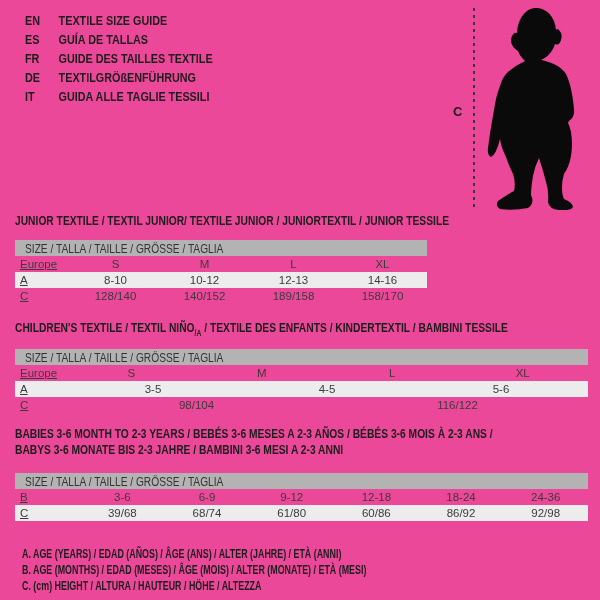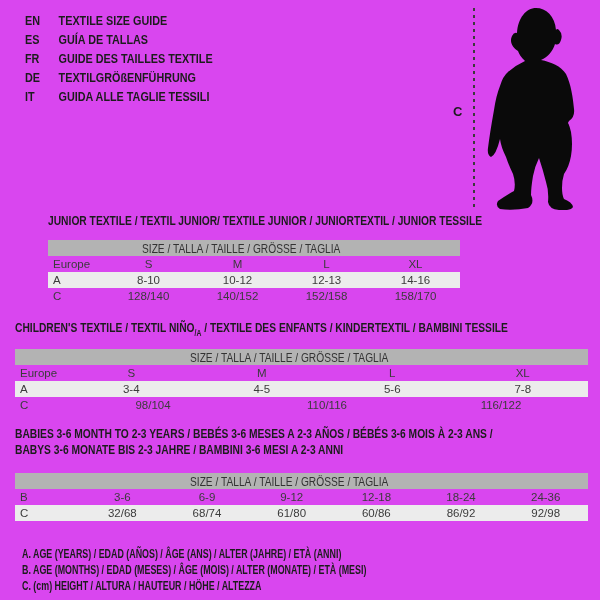--- a/index.html
+++ b/index.html
@@ -1,46 +1,46 @@
 <!DOCTYPE html>
 <html style="--bar: #b3b3b3; --stripe: #ececec; --text: #3b3b3b; --title: #1c1c1c; --sil: #0a0a0a;"><head>
 <meta charset="utf-8">
 <style>
   html,body{margin:0;padding:0;background:#fff;}
-  .page{position:relative;width:600px;height:600px;background:#d946ef;overflow:hidden;
+  .page{position:relative;width:600px;height:600px;background:#ec4899;overflow:hidden;
         font-family:"Liberation Sans",sans-serif;color:var(--text,#3b3b3b);}
 
   
   .lang-block{position:absolute;left:25px;top:11px;}
   .lang-row{display:flex;height:19px;line-height:19px;font-weight:bold;font-size:13.5px;
             color:var(--title,#1c1c1c);transform:scaleX(0.8);transform-origin:0 0;white-space:nowrap;}
   .lang-code{width:42px;}
 
   
   .dash-line{position:absolute;left:473px;top:8px;width:2px;height:201px;
              background:repeating-linear-gradient(to bottom,#3a3a3a 0 3px,transparent 3px 7px);}
   .measure-label{position:absolute;left:453px;top:104px;font-weight:bold;font-size:13px;color:var(--title,#1c1c1c);}
   .silhouette{position:absolute;left:483px;top:6px;}
 
   
   .sec{position:absolute;left:15px;height:110px;}
-  .sec0{top:213px;width:412px;margin-left:33px;}
+  .sec0{top:213px;width:412px;}
   .sec1{top:320px;width:573px;}
   .sec2{top:426px;width:573px;}
   .ttl{position:absolute;left:0;top:0;font-weight:bold;font-size:13.5px;line-height:16px;
        color:var(--title,#1c1c1c);white-space:nowrap;transform:scaleX(0.76);transform-origin:0 0;}
   .ttl sub{font-size:9px;}
   .grid{position:absolute;left:0;right:0;}
   .sec0 .grid{top:27px;} .sec1 .grid{top:29px;} .sec2 .grid{top:47px;}
-  .bar{height:16px;line-height:16px;background:var(--bar,#b3b3b3);padding-left:10px;text-align:center;}
+  .bar{height:16px;line-height:16px;background:var(--bar,#b3b3b3);padding-left:10px;}
   .bar .cond{display:inline-block;transform:scaleX(0.85);transform-origin:0 50%;
              font-size:12px;color:#333;white-space:nowrap;}
   .trow{display:flex;height:16px;line-height:16px;font-size:11.5px;color:var(--text,#3b3b3b);}
   .trow.striped{background:var(--stripe,#ececec);}
-  .tlabel{padding-left:5px;box-sizing:border-box;}
+  .tlabel{padding-left:5px;box-sizing:border-box;text-decoration:underline;}
   .sec0 .tlabel{width:56px;} .sec1 .tlabel{width:51px;} .sec2 .tlabel{width:65px;}
   .tcell{flex:1;text-align:center;}
 
   
   .fnotes{position:absolute;left:22px;top:536px;margin-top:10px;}
   .fnote{height:16px;line-height:16px;font-weight:bold;font-size:12px;color:var(--title,#1c1c1c);
          white-space:nowrap;transform:scaleX(0.74);transform-origin:0 0;}
 </style>
 </head>
 <body>
@@ -104,21 +104,21 @@
             <span class="tlabel">A</span>
             <span class="tcell">8-10</span>
             <span class="tcell">10-12</span>
             <span class="tcell">12-13</span>
             <span class="tcell">14-16</span>
           </div>
           <div class="trow">
             <span class="tlabel">C</span>
             <span class="tcell">128/140</span>
             <span class="tcell">140/152</span>
-            <span class="tcell">152/158</span>
+            <span class="tcell">189/158</span>
             <span class="tcell">158/170</span>
           </div>
         </div>
     </div>
   </section>
 
   <section class="sec sec1">
     <div class="ttl"><span>CHILDREN'S TEXTILE / TEXTIL NIÑO</span><sub>/A</sub><span> / TEXTILE DES ENFANTS / KINDERTEXTIL / BAMBINI TESSILE</span></div>
     <div class="grid">
       <div class="bar">
@@ -127,29 +127,27 @@
       <div>
           <div class="trow">
             <span class="tlabel">Europe</span>
             <span class="tcell">S</span>
             <span class="tcell">M</span>
             <span class="tcell">L</span>
             <span class="tcell">XL</span>
           </div>
           <div class="trow striped">
             <span class="tlabel">A</span>
-            <span class="tcell">3-4</span>
+            <span class="tcell">3-5</span>
             <span class="tcell">4-5</span>
             <span class="tcell">5-6</span>
-            <span class="tcell">7-8</span>
           </div>
           <div class="trow">
             <span class="tlabel">C</span>
             <span class="tcell">98/104</span>
-            <span class="tcell">110/116</span>
             <span class="tcell">116/122</span>
           </div>
         </div>
     </div>
   </section>
 
   <section class="sec sec2">
     <div class="ttl"><span>BABIES 3-6 MONTH TO 2-3 YEARS / BEBÉS 3-6 MESES A 2-3 AÑOS / BÉBÉS 3-6 MOIS À 2-3 ANS /</span><br><span>BABYS 3-6 MONATE BIS 2-3 JAHRE / BAMBINI 3-6 MESI A 2-3 ANNI</span></div>
     <div class="grid">
       <div class="bar">
@@ -160,21 +158,21 @@
             <span class="tlabel">B</span>
             <span class="tcell">3-6</span>
             <span class="tcell">6-9</span>
             <span class="tcell">9-12</span>
             <span class="tcell">12-18</span>
             <span class="tcell">18-24</span>
             <span class="tcell">24-36</span>
           </div>
           <div class="trow striped">
             <span class="tlabel">C</span>
-            <span class="tcell">32/68</span>
+            <span class="tcell">39/68</span>
             <span class="tcell">68/74</span>
             <span class="tcell">61/80</span>
             <span class="tcell">60/86</span>
             <span class="tcell">86/92</span>
             <span class="tcell">92/98</span>
           </div>
         </div>
     </div>
   </section>
 

